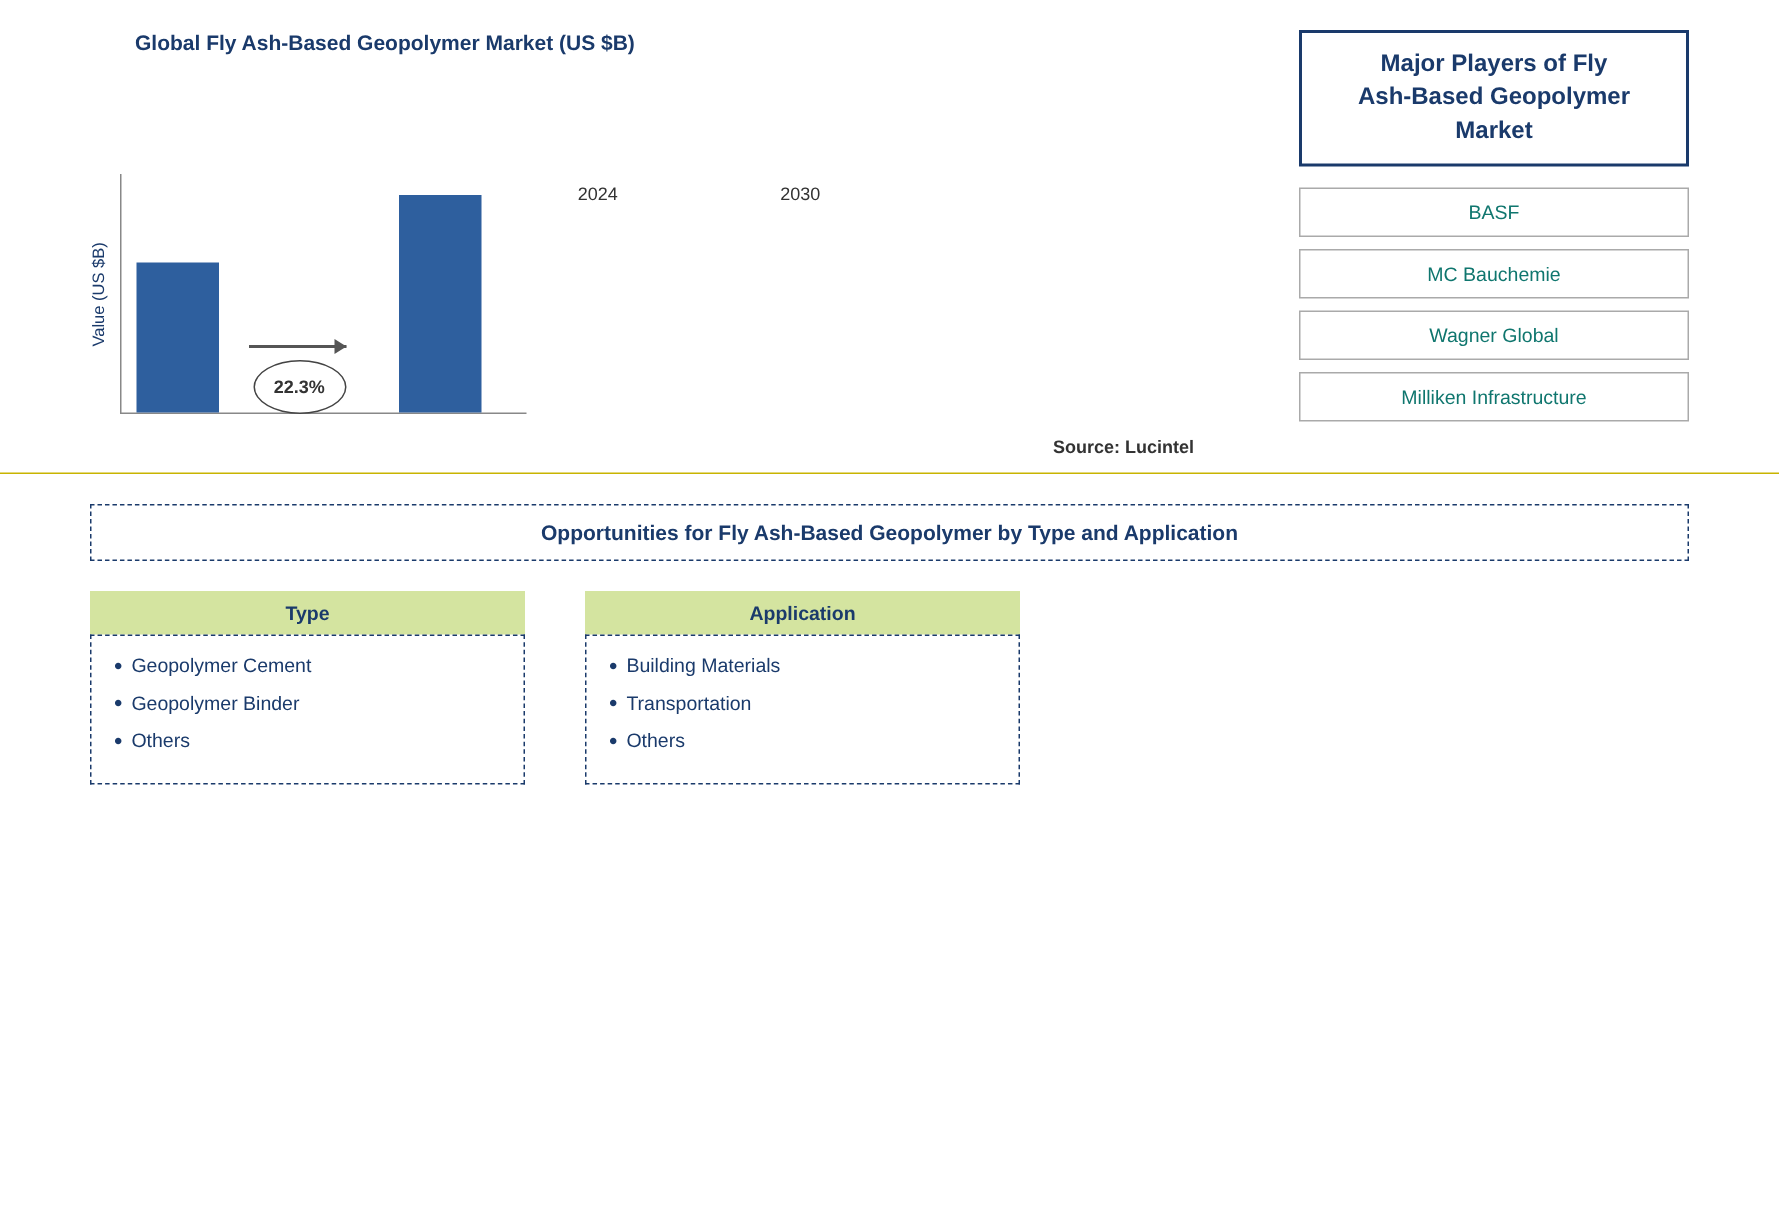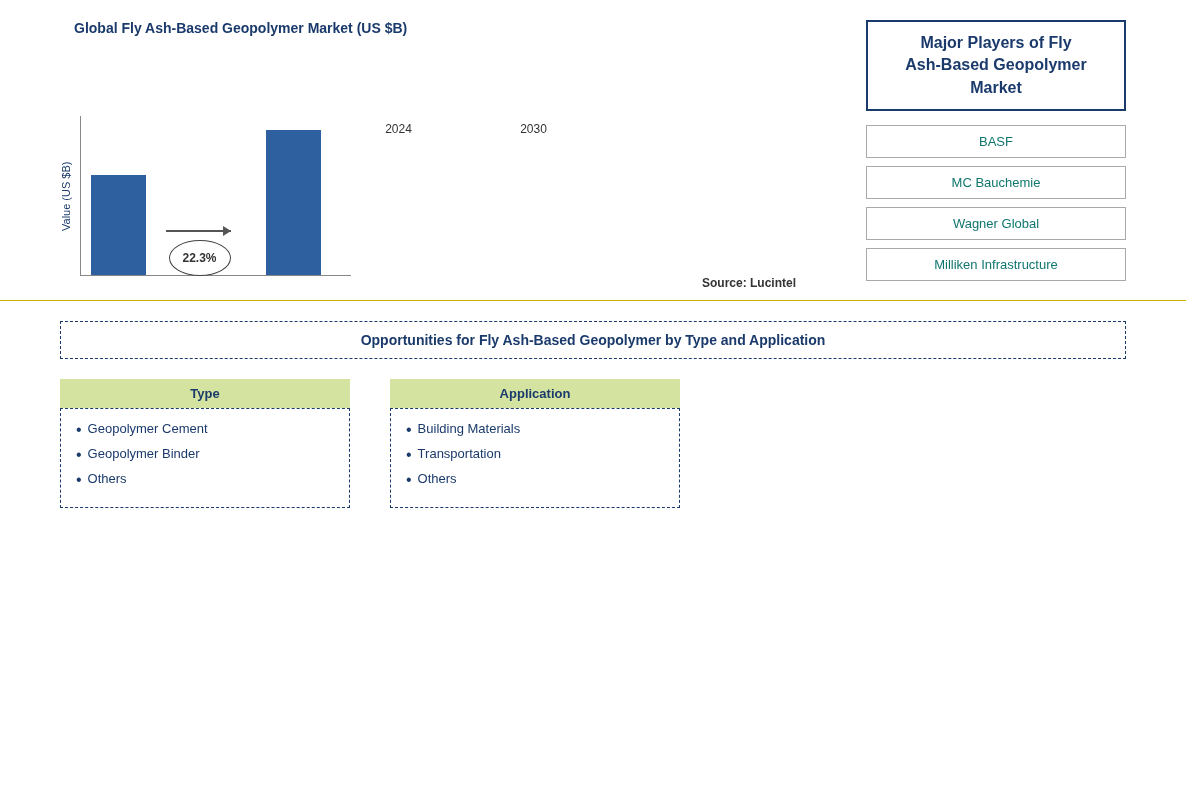--- a/index.html
+++ b/index.html
@@ -32,21 +32,21 @@
     .chart-area {
       flex: 1;
       padding-right: 20px;
     }
 
     .chart-title {
       font-size: 14px;
       font-weight: bold;
       color: #1a3a6b;
       margin-bottom: 20px;
-      margin-left: 14px;
+      margin-left: 30px;
     }
 
     .chart-wrapper {
       display: flex;
       align-items: flex-end;
       position: relative;
       height: 220px;
     }
 
     .y-axis-label {
@@ -128,20 +128,21 @@
       font-size: 12px;
       font-weight: bold;
       color: #333;
     }
 
     .source-text {
       font-size: 12px;
       font-weight: bold;
       color: #333;
       text-align: right;
+      margin-top: 15px;
       padding-right: 30px;
     }
 
     
     .players-area {
       width: 280px;
       padding-left: 20px;
     }
 
     .players-box-title {

